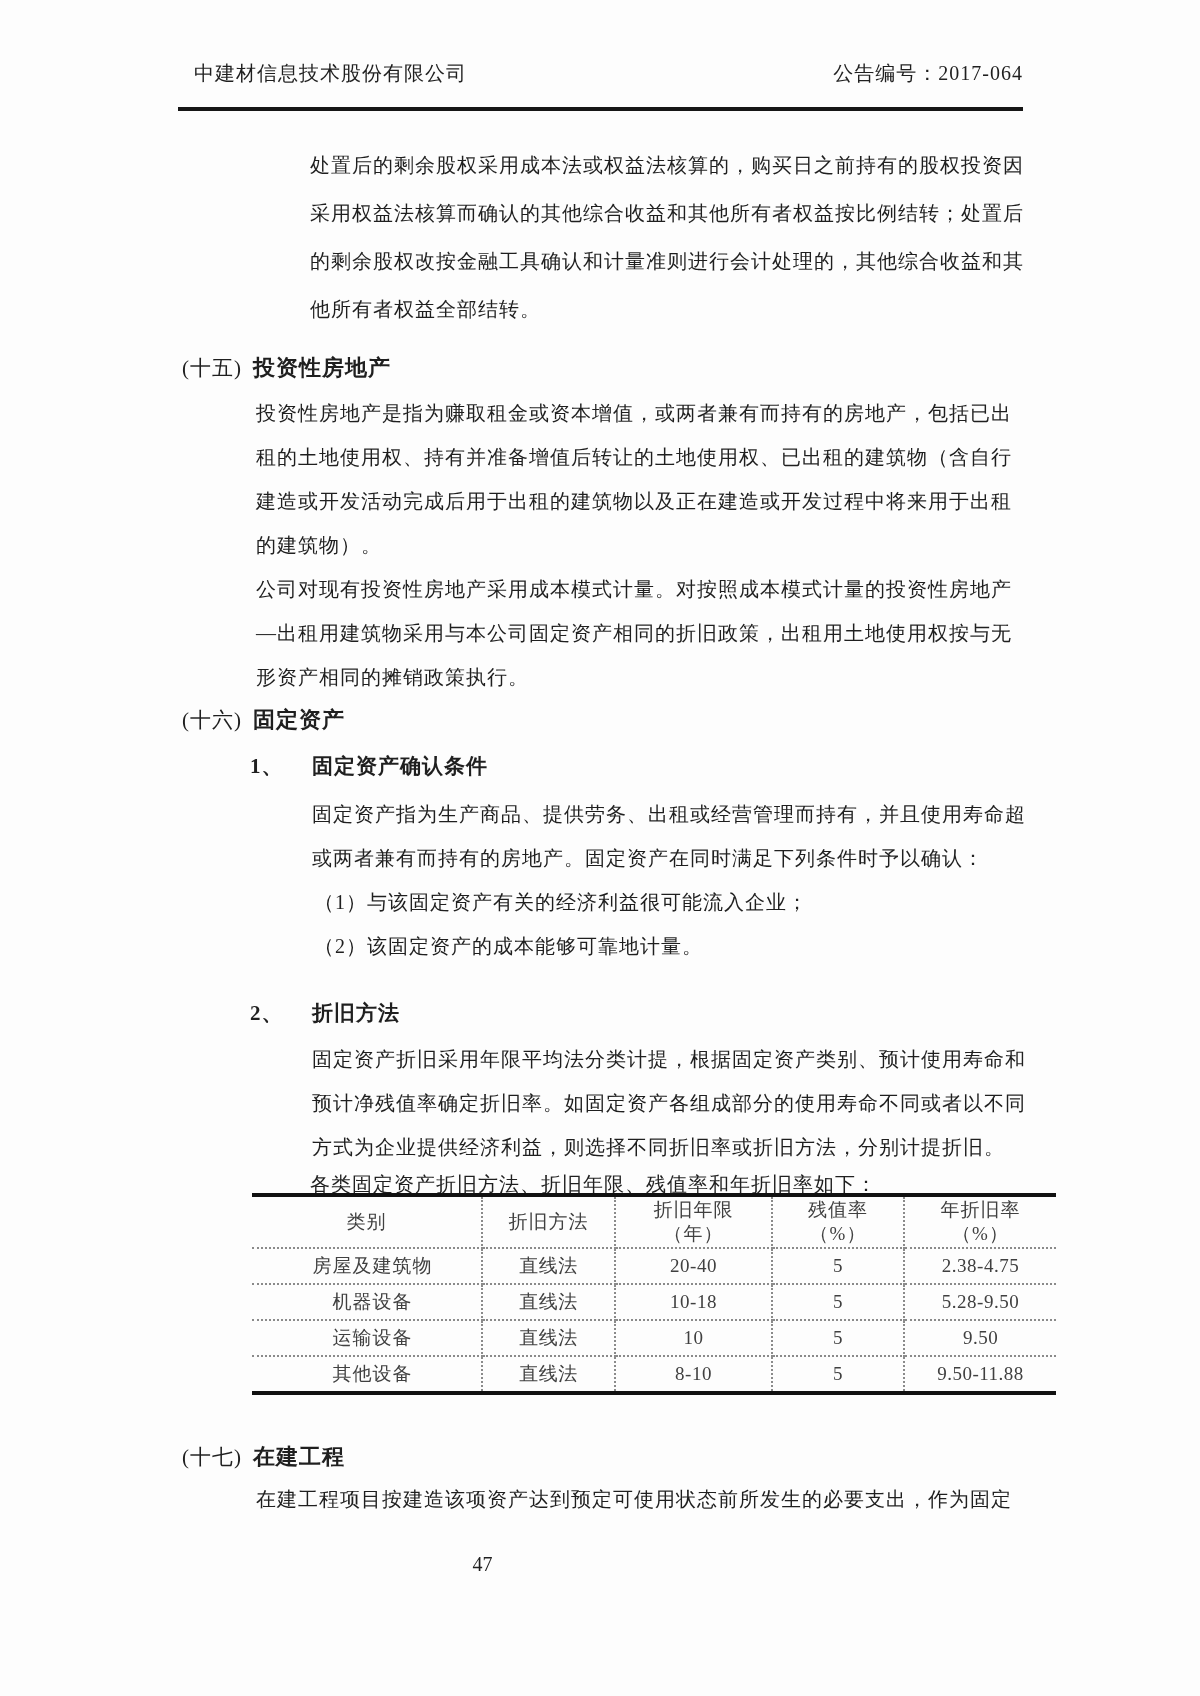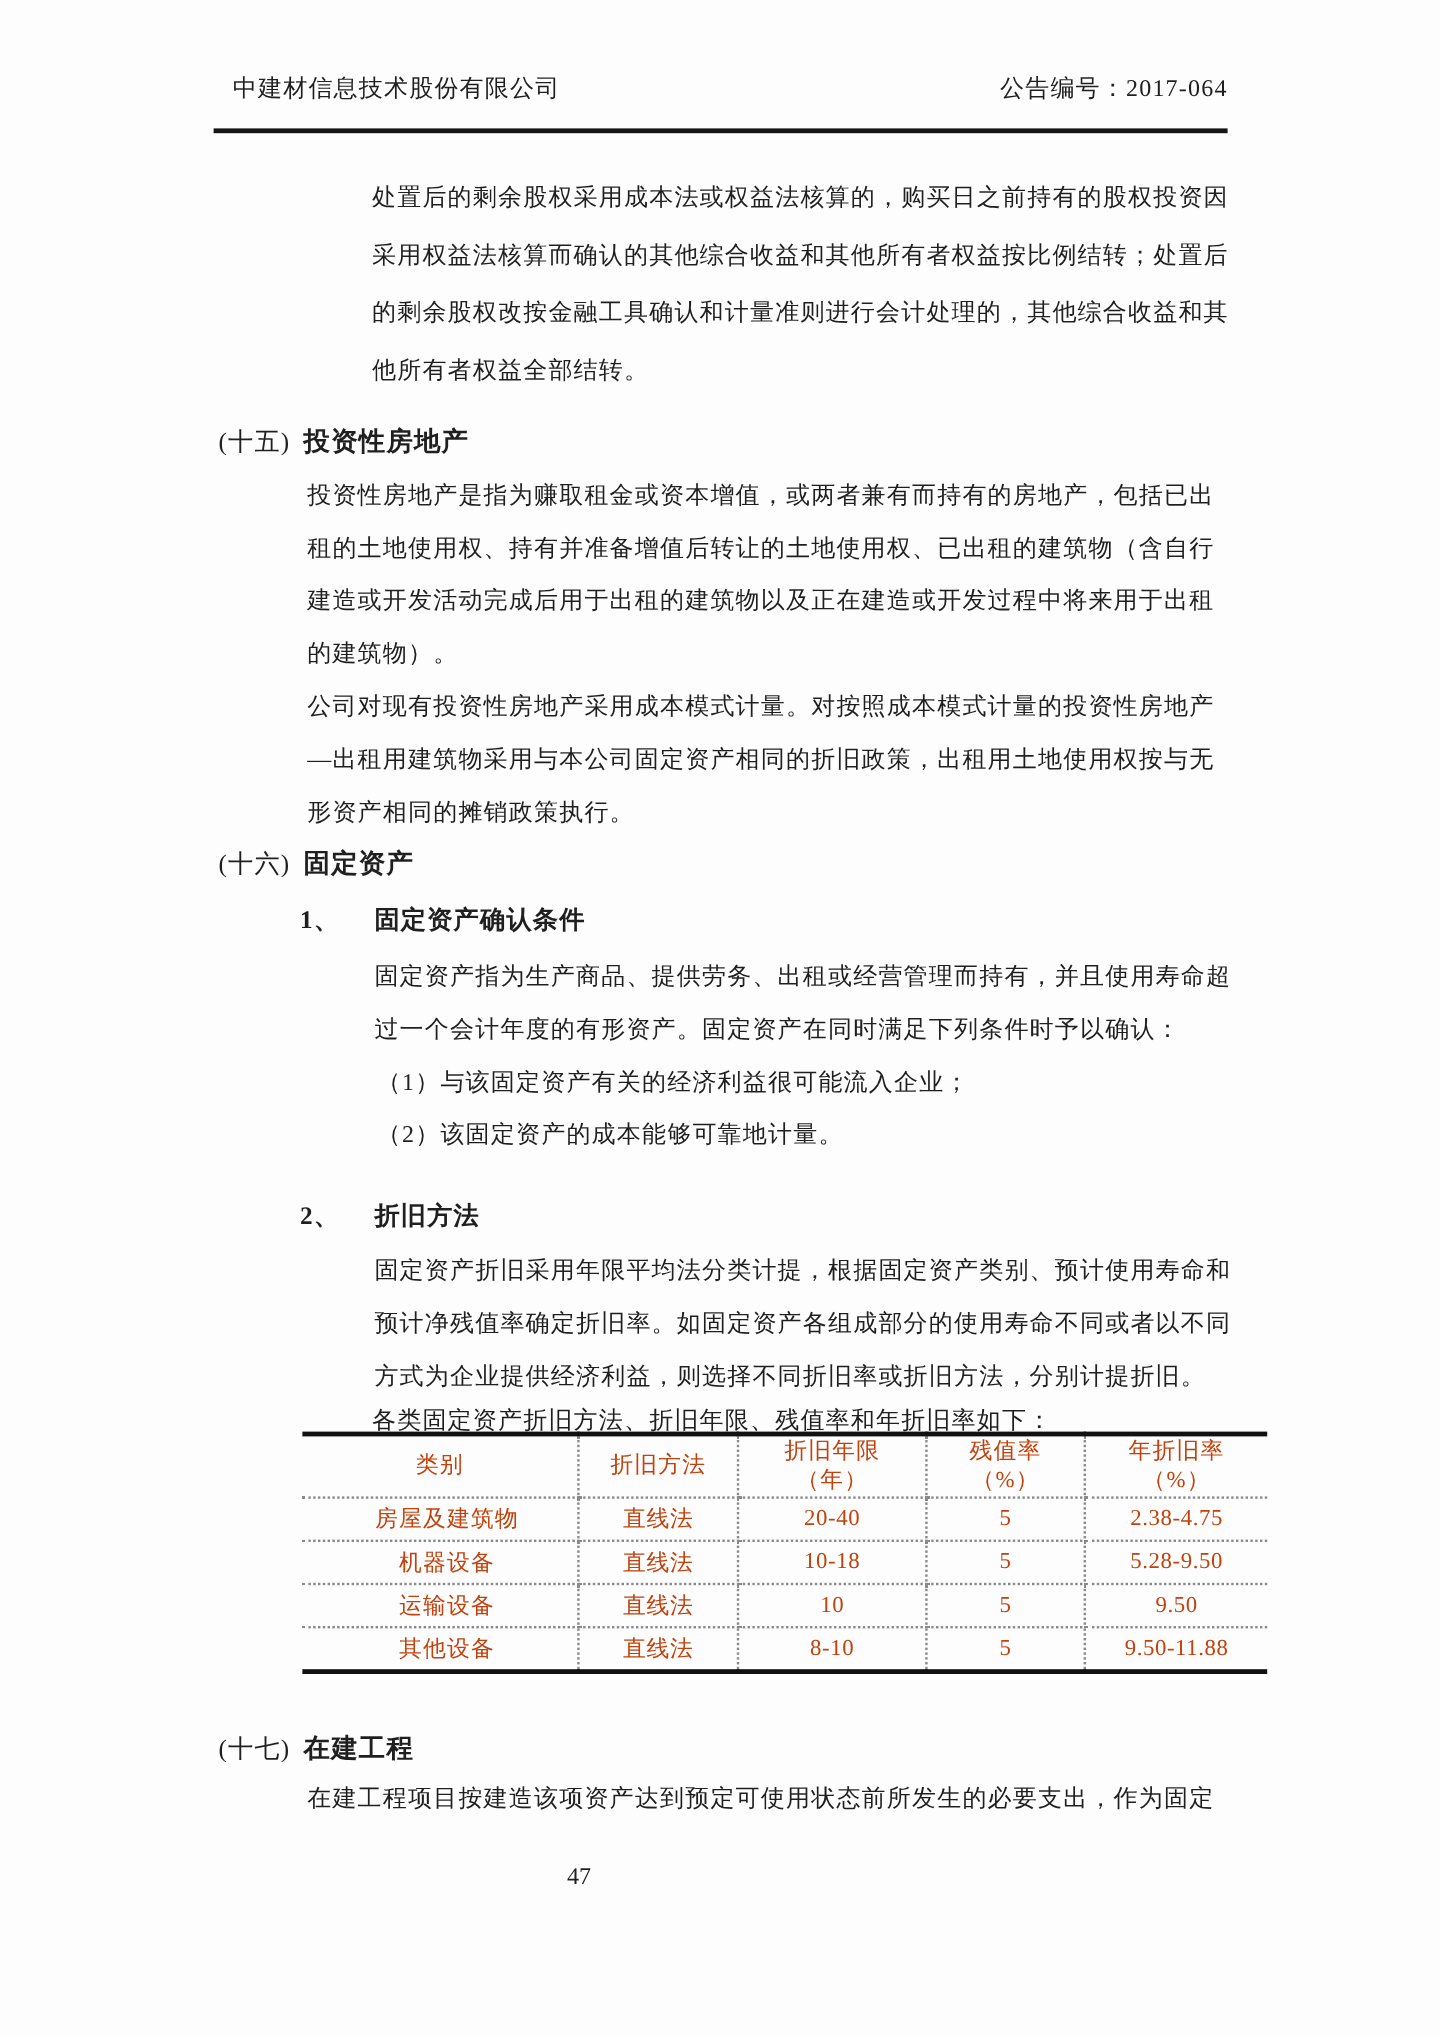--- a/index.html
+++ b/index.html
@@ -32,21 +32,21 @@
   .sechead .ttl{font-weight:700;}
   .subhead{
     position:absolute;left:250px;display:flex;
     font-size:21px;line-height:30px;font-weight:700;letter-spacing:1px;
   }
   .subhead .num{width:62px;}
   .tbl{
     position:absolute;top:1193px;left:252px;width:804px;
     border-collapse:collapse;table-layout:fixed;
     border-top:4px solid #111;border-bottom:4px solid #111;
-    font-size:19px;color:#c2410c;
+    font-size:19px;color:#404040;
   }
   .tbl th,.tbl td{
     font-weight:400;padding:0;text-align:center;vertical-align:middle;
     border-bottom:2px dotted #8a8a8a;
   }
   .tbl th{height:50px;line-height:24px;white-space:pre;letter-spacing:1px;}
   .tbl td{height:34px;letter-spacing:0.5px;}
   .tbl .vline{border-right:2px dotted #8a8a8a;}
   .tbl td.cat{text-align:center;padding-left:12px;letter-spacing:1px;}
   .tbl tr:last-child td{border-bottom:none;}
@@ -86,21 +86,21 @@
   <div class="sechead" style="top:704px;">
     <span class="lbl">(十六)</span>
     <span class="ttl">固定资产</span>
   </div>
 
   <div class="subhead" style="top:751px;">
     <span class="num">1、</span>
     <span>固定资产确认条件</span>
   </div>
   <div class="para lh44" style="top:792px;left:312px;">固定资产指为生产商品、提供劳务、出租或经营管理而持有，并且使用寿命超
-过一个会计年度的有形资产。固定资产在同时满足下列条件时予以确认：</div>
+或两者兼有而持有的房地产。固定资产在同时满足下列条件时予以确认：</div>
   <div class="para lh44" style="top:880px;left:314px;">（1）与该固定资产有关的经济利益很可能流入企业；</div>
   <div class="para lh44" style="top:924px;left:314px;">（2）该固定资产的成本能够可靠地计量。</div>
 
   <div class="subhead" style="top:998px;">
     <span class="num">2、</span>
     <span>折旧方法</span>
   </div>
   <div class="para lh44" style="top:1037px;left:312px;">固定资产折旧采用年限平均法分类计提，根据固定资产类别、预计使用寿命和
 预计净残值率确定折旧率。如固定资产各组成部分的使用寿命不同或者以不同
 方式为企业提供经济利益，则选择不同折旧率或折旧方法，分别计提折旧。</div>

